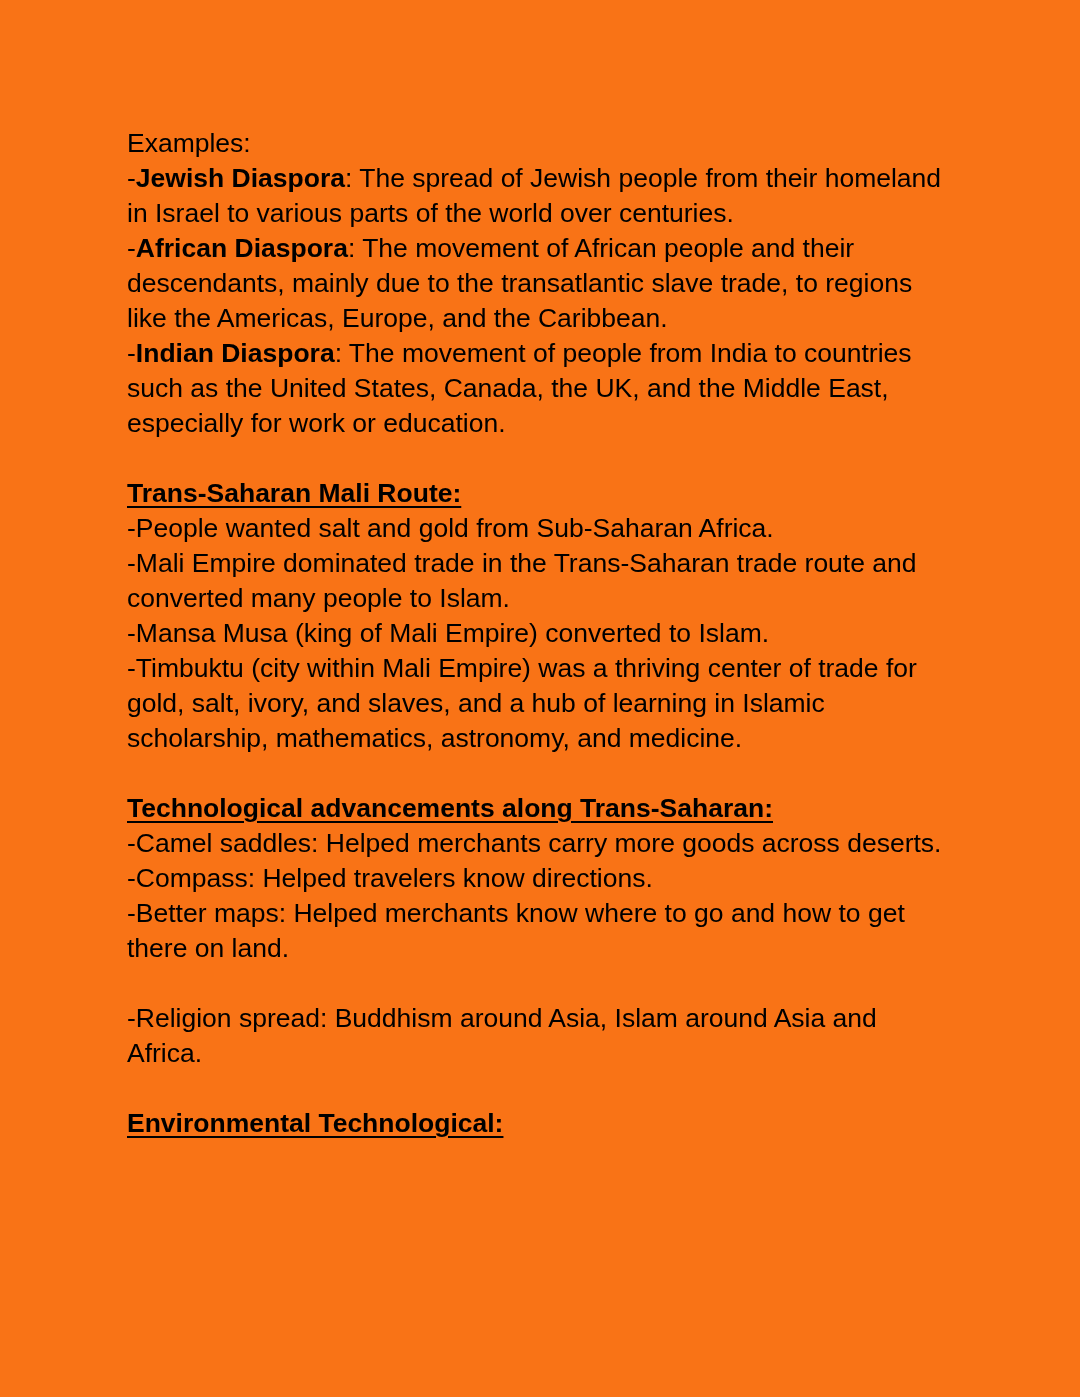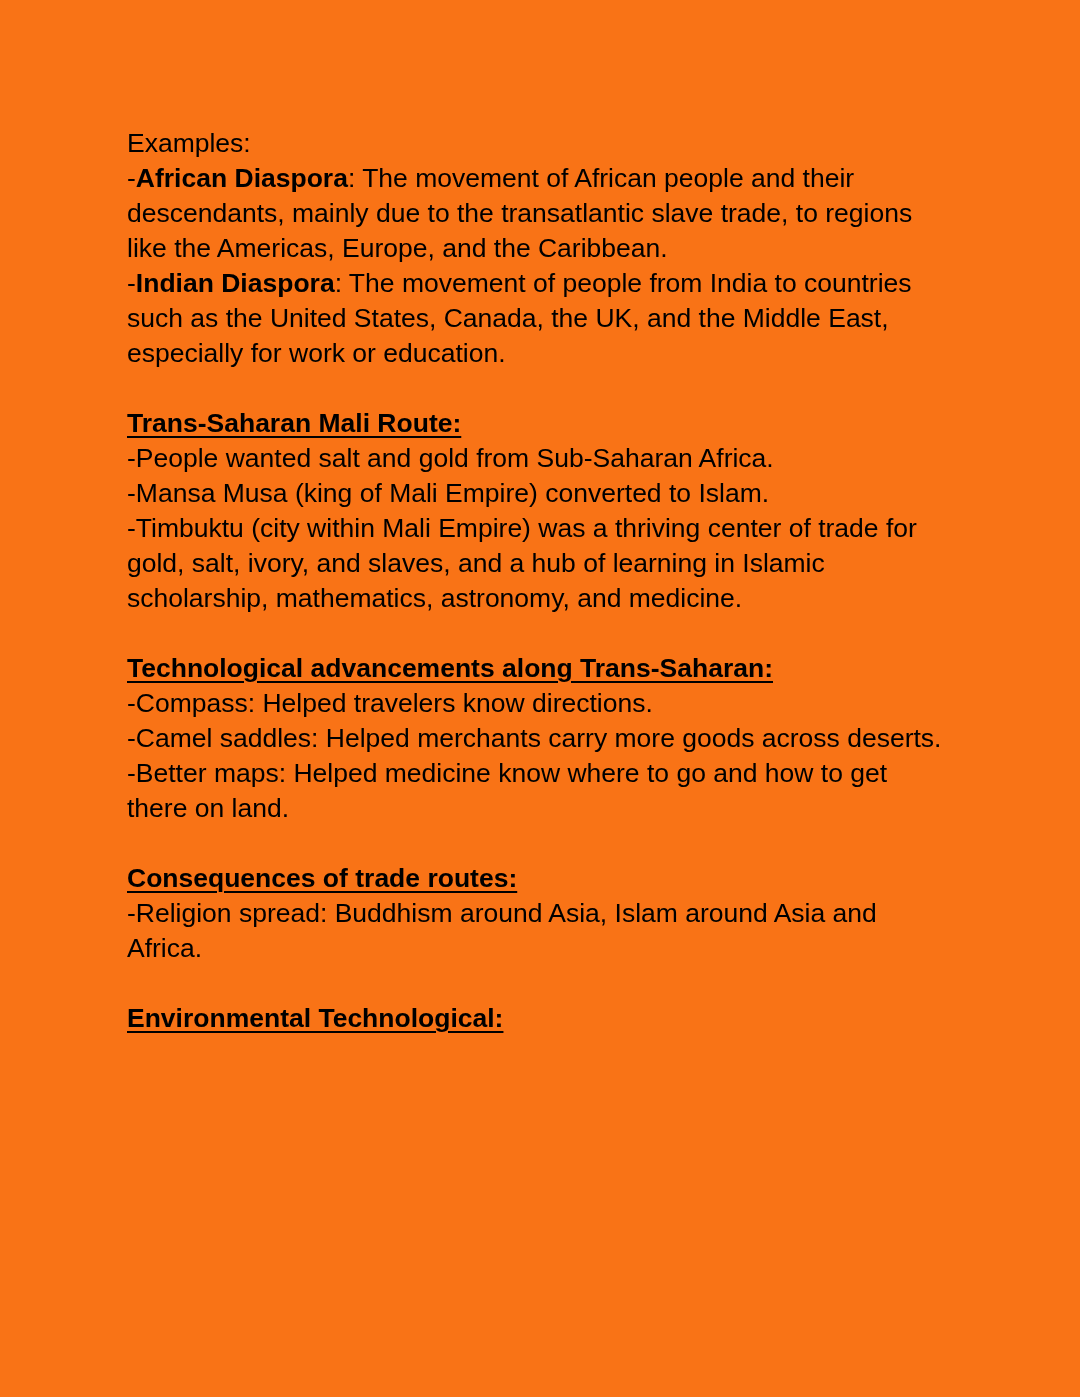--- a/index.html
+++ b/index.html
@@ -41,36 +41,37 @@
     font-weight: bold;
   }
 </style>
 </head>
 <body>
 
 <div class="page">
   <div class="doc" id="doc">
       <div class="section">
         <p class="paragraph"><span class="run">Examples:</span></p>
+        <p class="paragraph"><span class="run">-</span><span class="run-bold">Jewish Diaspora</span><span class="run">: The spread of Jewish people from their homeland in Israel to various parts of the world over centuries.</span></p>
         <p class="paragraph"><span class="run">-</span><span class="run-bold">African Diaspora</span><span class="run">: The movement of African people and their descendants, mainly due to the transatlantic slave trade, to regions like the Americas, Europe, and the Caribbean.</span></p>
         <p class="paragraph"><span class="run">-</span><span class="run-bold">Indian Diaspora</span><span class="run">: The movement of people from India to countries such as the United States, Canada, the UK, and the Middle East, especially for work or education.</span></p>
       </div>
       <div class="section">
         <p class="paragraph heading">Trans-Saharan Mali Route:</p>
         <p class="paragraph"><span class="run">-People wanted salt and gold from Sub-Saharan Africa.</span></p>
+        <p class="paragraph"><span class="run">-Mali Empire dominated trade in the Trans-Saharan trade route and converted many people to Islam.</span></p>
         <p class="paragraph"><span class="run">-Mansa Musa (king of Mali Empire) converted to Islam.</span></p>
         <p class="paragraph"><span class="run">-Timbuktu (city within Mali Empire) was a thriving center of trade for gold, salt, ivory, and slaves, and a hub of learning in Islamic scholarship, mathematics, astronomy, and medicine.</span></p>
       </div>
       <div class="section">
         <p class="paragraph heading">Technological advancements along Trans-Saharan:</p>
+        <p class="paragraph"><span class="run">-Camel saddles: Helped merchants carry more goods across deserts.</span></p>
         <p class="paragraph"><span class="run">-Compass: Helped travelers know directions.</span></p>
-        <p class="paragraph"><span class="run">-Camel saddles: Helped merchants carry more goods across deserts.</span></p>
-        <p class="paragraph"><span class="run">-Better maps: Helped medicine know where to go and how to get there on land.</span></p>
+        <p class="paragraph"><span class="run">-Better maps: Helped merchants know where to go and how to get there on land.</span></p>
       </div>
       <div class="section">
-        <p class="paragraph heading">Consequences of trade routes:</p>
         <p class="paragraph"><span class="run">-Religion spread: Buddhism around Asia, Islam around Asia and Africa.</span></p>
       </div>
       <div class="section">
         <p class="paragraph heading">Environmental Technological:</p>
       </div>
     </div>
 </div>
 
 </body></html>

